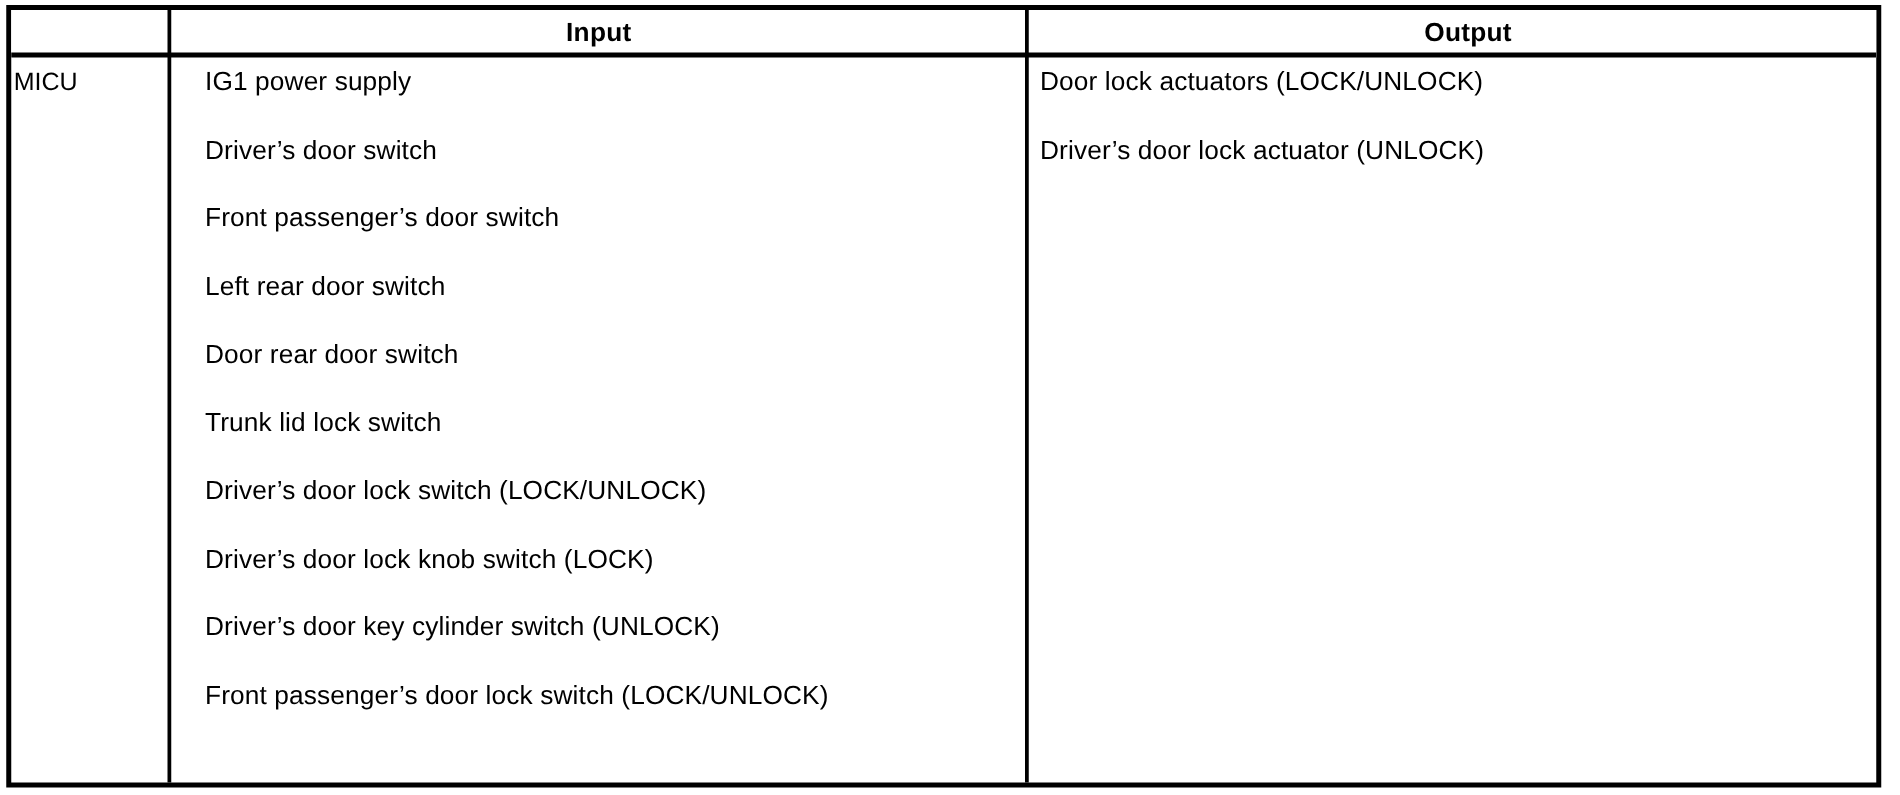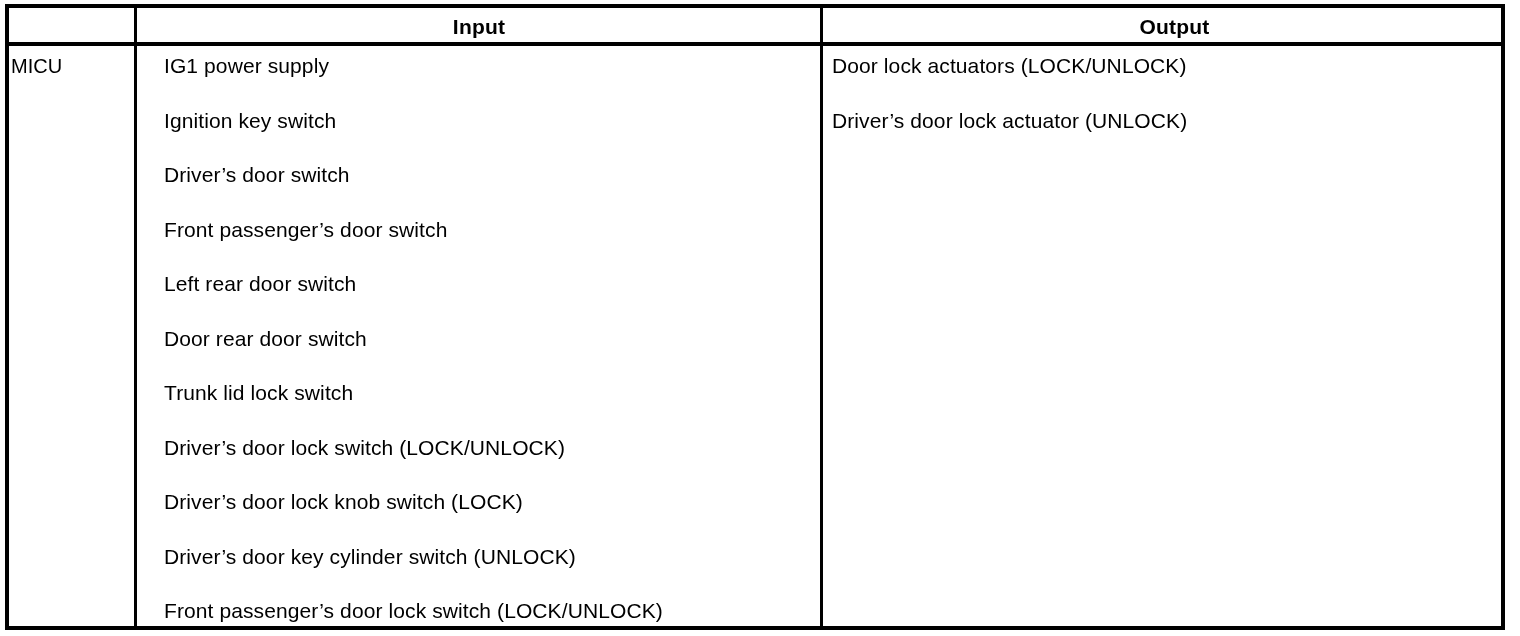--- a/index.html
+++ b/index.html
@@ -130,21 +130,20 @@
 
     <div class="body-area">
 
       <div class="cell unit">
         <div class="unit-label">MICU</div>
       </div>
 
       <div class="cell input">
         <ul class="entry-list">
           <li class="entry">IG1 power supply</li>
-          <li class="entry">Ignition key switch</li>
           <li class="entry">Driver’s door switch</li>
           <li class="entry">Front passenger’s door switch</li>
           <li class="entry">Left rear door switch</li>
           <li class="entry">Door rear door switch</li>
           <li class="entry">Trunk lid lock switch</li>
           <li class="entry">Driver’s door lock switch (LOCK/UNLOCK)</li>
           <li class="entry">Driver’s door lock knob switch (LOCK)</li>
           <li class="entry">Driver’s door key cylinder switch (UNLOCK)</li>
           <li class="entry">Front passenger’s door lock switch (LOCK/UNLOCK)</li>
         </ul>

